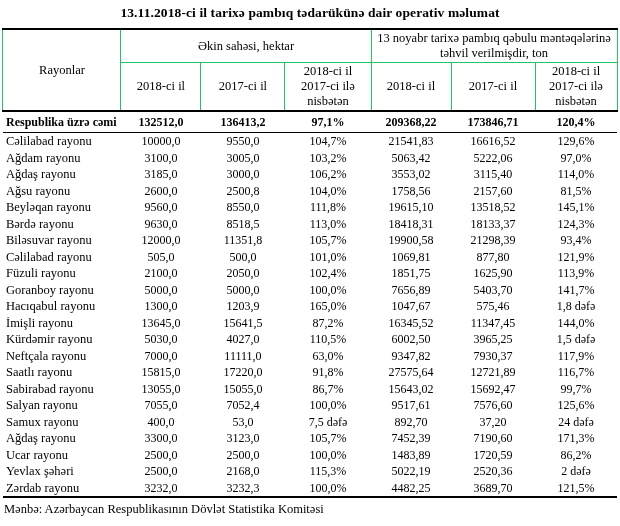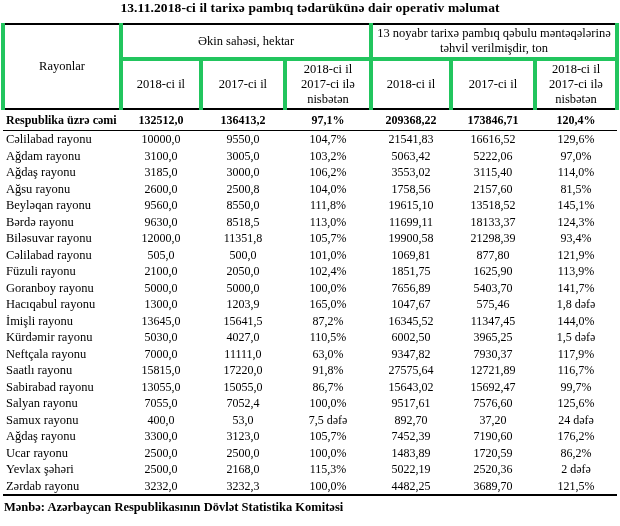--- a/index.html
+++ b/index.html
@@ -1,36 +1,36 @@
 <!DOCTYPE html>
 <html><head>
 <meta charset="utf-8">
 <style>
   * { box-sizing: border-box; margin: 0; padding: 0; }
   html, body { width: 620px; height: 526px; background: #ffffff; color: #000;
     font-family: "Liberation Serif", serif; overflow: hidden; }
   .title { text-align: center; font-weight: bold; font-size: 13.5px;
-    letter-spacing: 0.1px; }
+    padding-top: 5px; letter-spacing: 0.1px; }
   table { border-collapse: collapse; table-layout: fixed; width: 614px;
     margin: 7px auto 0 auto; }
-  thead th { border: 4px solid #22c55e; font-weight: normal; font-size: 12.5px;
+  thead th { border: 1px solid #22c55e; font-weight: normal; font-size: 12.5px;
     text-align: center; vertical-align: middle; padding: 1px 3px; line-height: 1.2; }
   thead tr.group-row { height: 30px; }
   thead tr.sub-row { height: 46px; }
   thead tr.group-row th { border-top: 2.5px solid #000; }
   thead tr.sub-row th { border-bottom: 2.5px solid #000; }
   th.region-head { border-bottom: 2.5px solid #000; }
   tbody td { border: none; font-size: 12px; text-align: center;
     padding: 0 2px; height: 16.5px; line-height: 16.5px; white-space: nowrap;
     overflow: hidden; }
   tbody td:first-child { text-align: left; padding-left: 3px; font-size: 12.5px; }
   tr.total-row td { font-weight: bold; font-size: 12px; height: 20px;
     line-height: 20px; border-bottom: 1.5px solid #000; }
   tbody tr:last-child td { border-bottom: 2.5px solid #000; }
-  .source { font-weight: bold; font-size: 12.5px; margin: 4px 0 0 4px; }
+  .source { font-weight: normal; font-size: 12.5px; margin: 4px 0 0 4px; }
 </style>
 </head>
 <body>
 
 <div class="title">13.11.2018-ci il tarixə pambıq tədarükünə dair operativ məlumat</div>
 
 <table>
   <colgroup>
     <col style="width:118px">
     <col style="width:80px">
@@ -108,21 +108,21 @@
         <td>111,8%</td>
         <td>19615,10</td>
         <td>13518,52</td>
         <td>145,1%</td>
       </tr>
       <tr>
         <td>Bərdə rayonu</td>
         <td>9630,0</td>
         <td>8518,5</td>
         <td>113,0%</td>
-        <td>11699,11</td>
+        <td>18418,31</td>
         <td>18133,37</td>
         <td>124,3%</td>
       </tr>
       <tr>
         <td>Biləsuvar rayonu</td>
         <td>12000,0</td>
         <td>11351,8</td>
         <td>105,7%</td>
         <td>19900,58</td>
         <td>21298,39</td>
@@ -227,21 +227,21 @@
         <td>37,20</td>
         <td>24 dəfə</td>
       </tr>
       <tr>
         <td>Ağdaş rayonu</td>
         <td>3300,0</td>
         <td>3123,0</td>
         <td>105,7%</td>
         <td>7452,39</td>
         <td>7190,60</td>
-        <td>176,2%</td>
+        <td>171,3%</td>
       </tr>
       <tr>
         <td>Ucar rayonu</td>
         <td>2500,0</td>
         <td>2500,0</td>
         <td>100,0%</td>
         <td>1483,89</td>
         <td>1720,59</td>
         <td>86,2%</td>
       </tr>

